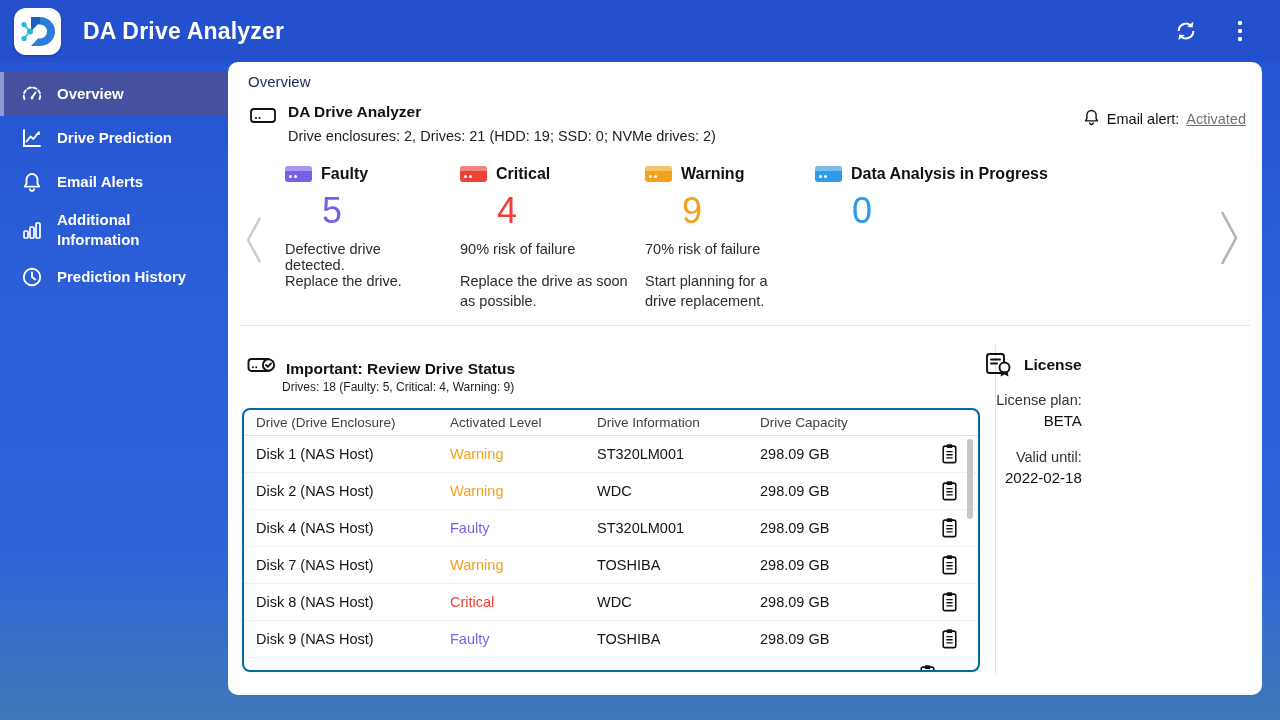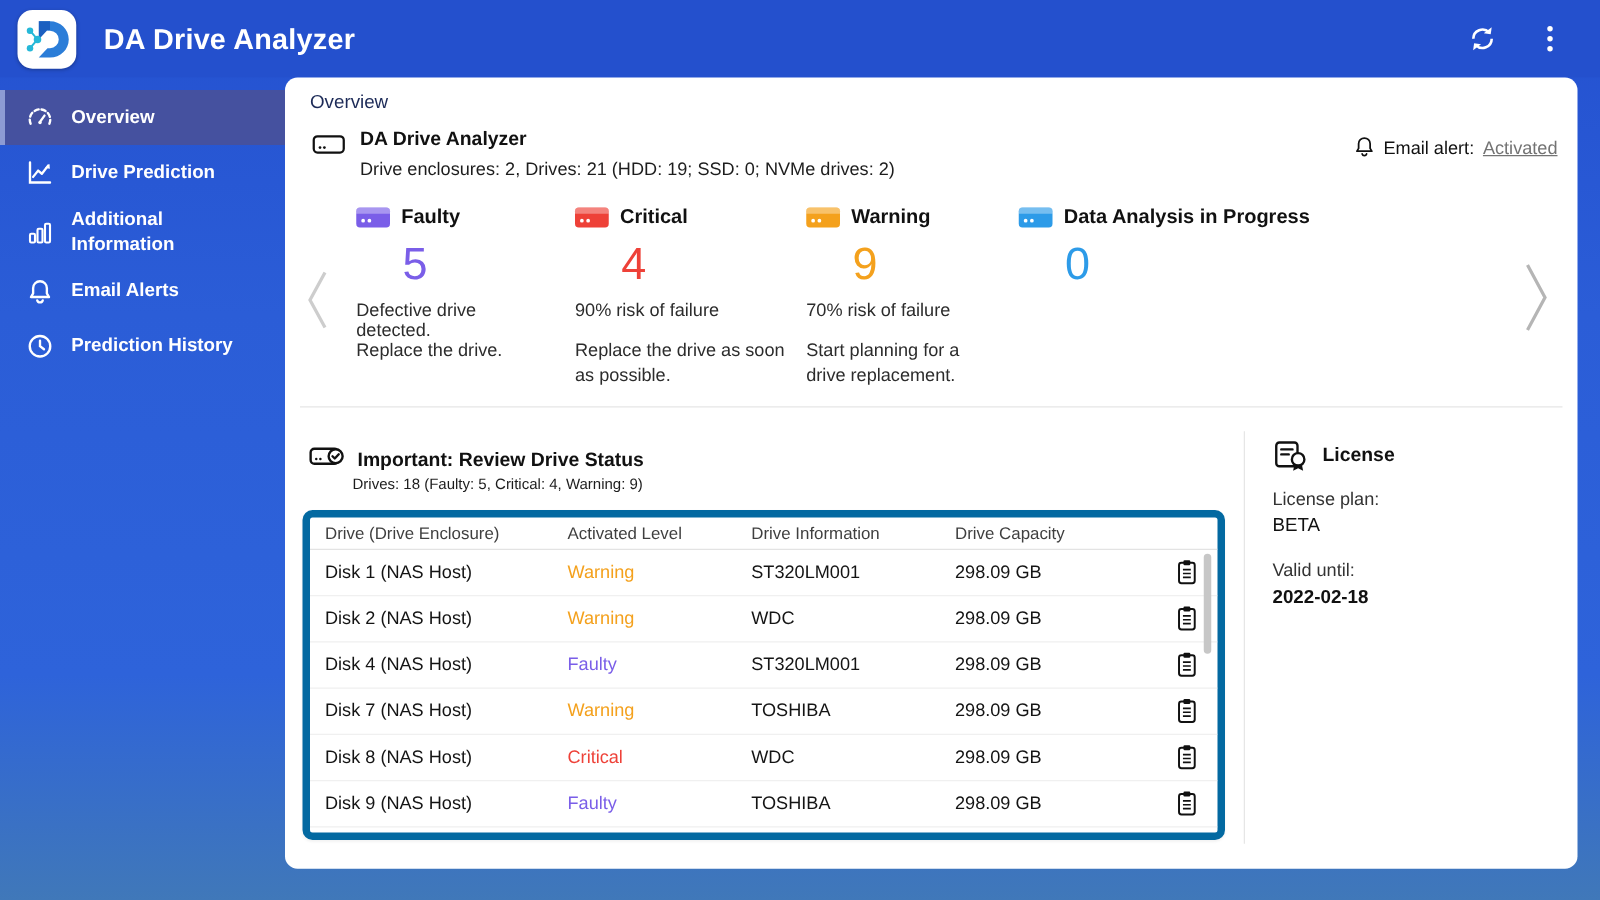--- a/index.html
+++ b/index.html
@@ -43,37 +43,37 @@
   .card-l2 { margin-top:8px; font-size:14.5px; color:#2c2c2c; line-height:1.38; }
   .c0{width:158px}.c1{width:168px}.c2{width:153px}.c3{width:133px}.c4{width:282px}
   .chev { position:absolute; cursor:pointer; }
   .chev-left { left:16px; top:150px; }
   .chev-right { right:22px; top:144px; }
   .separator { position:absolute; left:12px; right:12px; top:263px; height:1px; background:#e6e6e6; }
   
   .imp-head { position:absolute; left:18px; top:290px; display:flex; align-items:center; gap:8px; }
   .imp-head .t { font-size:15.5px; font-weight:700; color:#111; margin-top:4px; }
   .imp-sub { position:absolute; left:54px; top:318px; font-size:12px; color:#1d1d1d; }
-  .drv-table { position:absolute; left:14px; top:346px; width:738px; height:264px; border:6px solid #0369a1; border-radius:8px; background:#fff; overflow:hidden; box-shadow:0 1px 2px rgba(0,0,0,.05); }
+  .drv-table { position:absolute; left:14px; top:346px; width:738px; height:264px; border:2px solid #0369a1; border-radius:8px; background:#fff; overflow:hidden; box-shadow:0 1px 2px rgba(0,0,0,.05); }
   .t-grid { display:grid; grid-template-columns:194px 147px 163px 160px 1fr; padding-left:12px; align-items:center; }
   .t-head { height:26px; border-bottom:1px solid #e3e3e3; font-size:13.5px; color:#3f3f3f; }
   .t-row { height:37px; border-bottom:1px solid #f0f0f0; font-size:14.5px; color:#141414; }
   .t-row:last-of-type { border-bottom:none; }
   .icon-cell { justify-self:center; cursor:pointer; display:flex; }
   .partial-row { display:flex; justify-content:flex-end; padding-right:41px; }
   .partial-row .icon-cell { margin-top:6px; }
   .scroll-thumb { position:absolute; right:5px; top:29px; width:6px; height:80px; border-radius:3px; background:#c7c7c7; cursor:pointer; }
   .v-divider { position:absolute; left:767px; top:283px; height:330px; width:1px; background:#e6e6e6; }
   
-  .lic { position:absolute; left:790px; top:288px; }
+  .lic { position:absolute; left:756px; top:288px;text-align:right; }
   .lic-head { display:flex; align-items:center; gap:10px; }
   .lic-head .t { font-size:15.5px; font-weight:700; color:#111; }
   .lic .lab { font-size:14.5px; color:#333; }
   .lic .val { font-size:15px; color:#111; margin-top:4px; }
-  .lic .val.b { font-weight:700; }
+  .lic .val.b { font-weight:400; }
   .lic .g1 { margin-top:12px; } .lic .g2 { margin-top:20px; }
 </style>
 </head>
 <body>
 
 <div class="topbar">
   <div class="logo">
     <svg width="47" height="47" viewBox="0 0 47 47">
       <path d="M17 9h9c8.3 0 15 6.5 15 14.5S34.3 38 26 38h-9l7-7.5h2a7 7 0 0 0 0-14h-2z" fill="#2b7dd8"></path>
       <path d="M17 9h9v7h-2l-7 7.5z" fill="#1b5fc0"></path>
@@ -115,32 +115,32 @@
   <div class="side-item">
     <svg width="24" height="24" viewBox="0 0 24 24">
       <path d="M4 4v16h16" fill="none" stroke="#fff" stroke-width="1.9" stroke-linecap="round"></path>
       <polyline points="6.5,15.5 10.5,10.5 13.5,13 18.5,6.5" fill="none" stroke="#fff" stroke-width="1.9" stroke-linecap="round" stroke-linejoin="round"></polyline>
       <polygon points="19.5,5 19.9,9 16,8.4" fill="#fff"></polygon>
     </svg>
     <span class="lbl">Drive Prediction</span>
   </div>
   <div class="side-item">
     <svg width="24" height="24" viewBox="0 0 24 24">
+      <path d="M12 4a5.5 5.5 0 0 0-5.5 5.5v4.2L4.8 16.6h14.4l-1.7-2.9V9.5A5.5 5.5 0 0 0 12 4z" fill="none" stroke="#fff" stroke-width="1.9" stroke-linejoin="round"></path>
+      <path d="M9.8 19.3a2.3 2.3 0 0 0 4.4 0" fill="none" stroke="#fff" stroke-width="1.9" stroke-linecap="round"></path>
+    </svg>
+    <span class="lbl">Email Alerts</span>
+  </div>
+  <div class="side-item">
+    <svg width="24" height="24" viewBox="0 0 24 24">
       <rect x="4" y="13" width="4" height="7" rx="1" fill="none" stroke="#fff" stroke-width="1.7"></rect>
       <rect x="10" y="9" width="4" height="11" rx="1" fill="none" stroke="#fff" stroke-width="1.7"></rect>
       <rect x="16" y="5" width="4" height="15" rx="1" fill="none" stroke="#fff" stroke-width="1.7"></rect>
     </svg>
     <span class="lbl">Additional Information</span>
-  </div>
-  <div class="side-item">
-    <svg width="24" height="24" viewBox="0 0 24 24">
-      <path d="M12 4a5.5 5.5 0 0 0-5.5 5.5v4.2L4.8 16.6h14.4l-1.7-2.9V9.5A5.5 5.5 0 0 0 12 4z" fill="none" stroke="#fff" stroke-width="1.9" stroke-linejoin="round"></path>
-      <path d="M9.8 19.3a2.3 2.3 0 0 0 4.4 0" fill="none" stroke="#fff" stroke-width="1.9" stroke-linecap="round"></path>
-    </svg>
-    <span class="lbl">Email Alerts</span>
   </div>
   <div class="side-item">
     <svg width="24" height="24" viewBox="0 0 24 24">
       <circle cx="12" cy="12" r="8.2" fill="none" stroke="#fff" stroke-width="1.9"></circle>
       <path d="M12 7.5V12l3.2 2.4" fill="none" stroke="#fff" stroke-width="1.9" stroke-linecap="round"></path>
     </svg>
     <span class="lbl">Prediction History</span>
   </div>
 </div>
 

